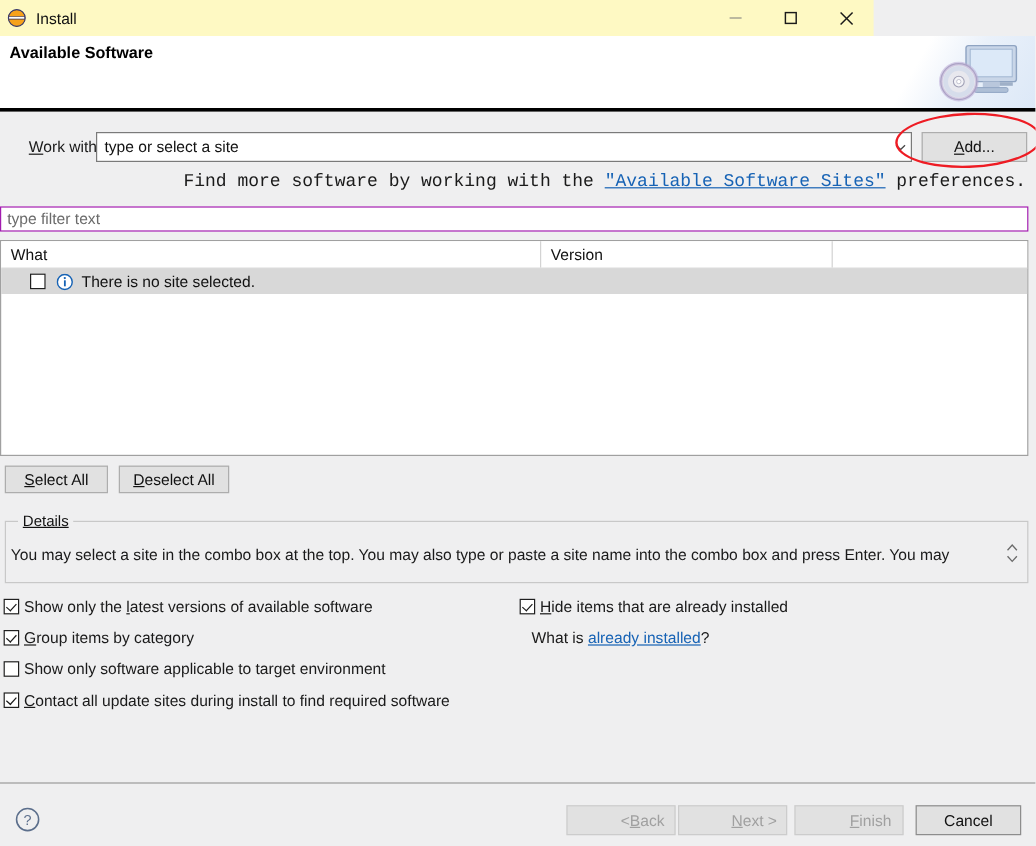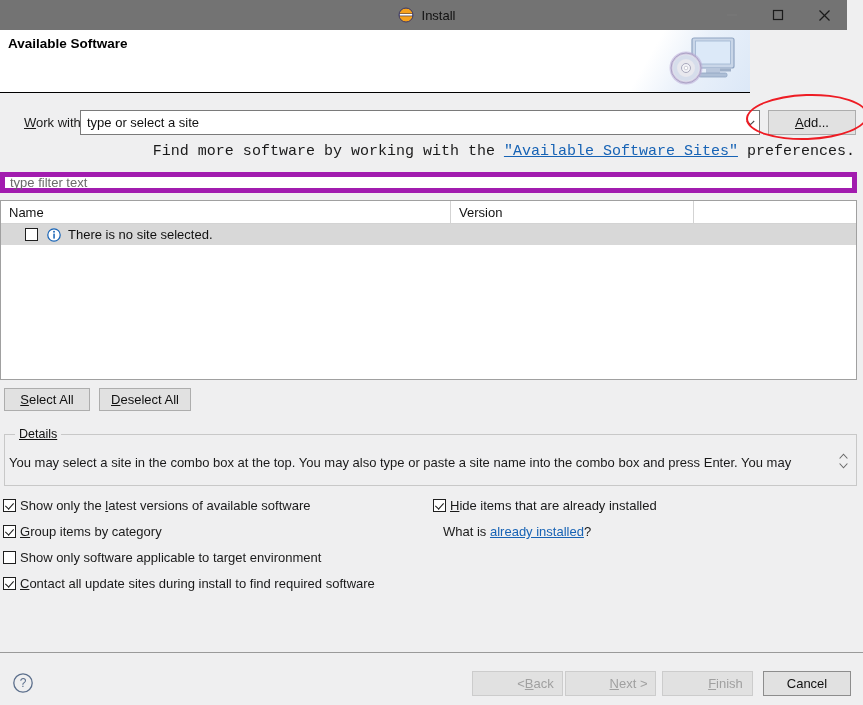--- a/index.html
+++ b/index.html
@@ -21,25 +21,24 @@
     width: 863px;
     height: 705px;
     background: #efeff0;
     box-sizing: border-box;
   }
 
   
   .titlebar {
     position: absolute;
     left: 0; top: 0;
-    width: 847px; height: 30px;
-    background: #737373;
-    display: flex;
-    align-items: center;
-    justify-content: center;
+    width: 728px; height: 30px;
+    background: #fef9c3;
+    display: flex;
+    align-items: center;
   }
   .title-icon {
     width: 16px; height: 16px;
     margin-left: 6px;
     position: relative;
     flex: none;
   }
   .title-text {
     margin-left: 8px;
     font-size: 13px;
@@ -56,23 +55,23 @@
     display: flex;
     align-items: center;
     justify-content: center;
   }
   .winbtn svg { display: block; }
 
   
   .banner {
     position: absolute;
     left: 0; top: 30px;
-    width: 750px; height: 63px;
-    background: #ffffff;
-    border-bottom: 1px solid #000000;
+    width: 863px; height: 63px;
+    background: #ffffff;
+    border-bottom: 3px solid #000000;
     box-sizing: border-box;
     overflow: hidden;
   }
   .banner-title {
     position: absolute;
     left: 8px; top: 6px;
     font-weight: bold;
     font-size: 13.5px;
     color: #000;
   }
@@ -172,21 +171,21 @@
     text-decoration: underline;
     cursor: pointer;
   }
 
   
   .filterbox {
     position: absolute;
     left: 0px; top: 172px;
     width: 857px; height: 21px;
     background: #ffffff;
-    border: 5px solid #a21caf;
+    border: 1px solid #a21caf;
     box-sizing: border-box;
     display: flex;
     align-items: center;
   }
   .filter-placeholder {
     margin-left: 5px;
     font-size: 13px;
     color: #6b6b6b;
   }
 
@@ -430,21 +429,21 @@
   <div class="findmore">
     <span>Find more software by working with the </span><span class="link">"Available Software Sites"</span><span> preferences.</span>
   </div>
 
   <div class="filterbox">
     <span class="filter-placeholder">type filter text</span>
   </div>
 
   <div class="table">
     <div class="table-head">
-      <div class="th c0">Name</div>
+      <div class="th c0">What</div>
       <div class="th c1">Version</div>
       <div class="th c2"></div>
     </div>
     <div class="table-row">
       <span class="row-check"></span>
       <span class="info-icon">
         <svg width="14" height="14" viewBox="0 0 14 14">
           <circle cx="7" cy="7" r="6.2" fill="#ffffff" stroke="#1763b5" stroke-width="1.2"></circle>
           <circle cx="7" cy="3.7" r="0.95" fill="#1763b5"></circle>
           <rect x="6.3" y="5.6" width="1.5" height="5" fill="#1763b5"></rect>

